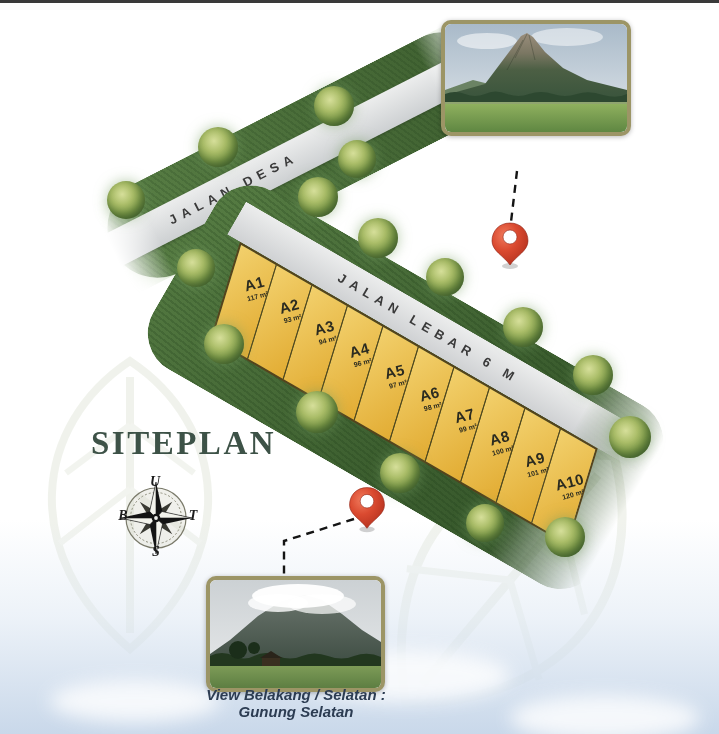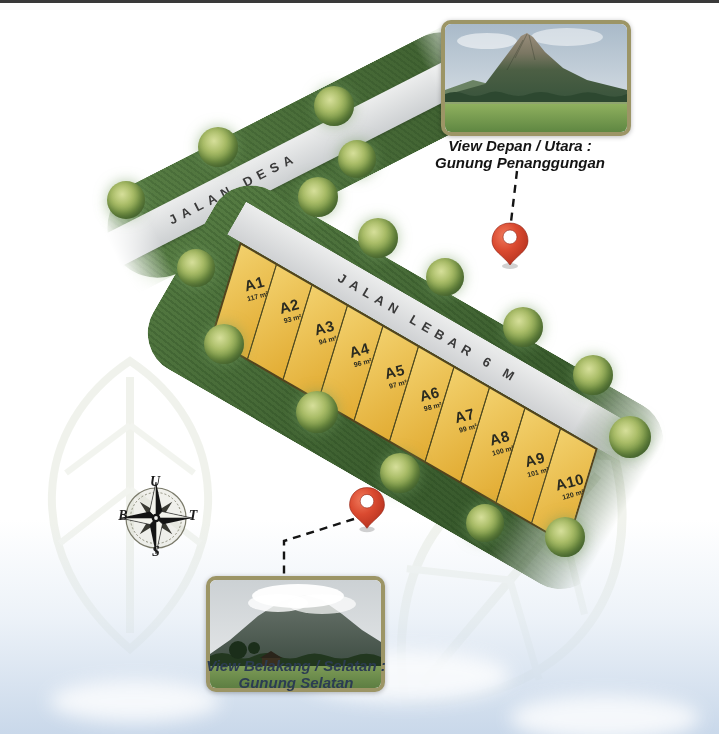--- a/index.html
+++ b/index.html
@@ -75,21 +75,21 @@
   .cl-n{left:44px;top:4px;} .cl-e{left:82px;top:38px;} .cl-s{left:45px;top:74px;} .cl-w{left:12px;top:38px;}
   
   .photo-frame{position:absolute;border:4px solid #9c9566;border-radius:10px;background:#fff;
     box-shadow:0 1px 5px rgba(0,0,0,.28);z-index:8;}
   .photo-frame svg{display:block;border-radius:6px;}
   #photo-north{left:441px;top:20px;}
   #photo-south{left:206px;top:576px;}
   .photo-caption{position:absolute;z-index:8;text-align:center;font-weight:700;font-style:italic;
     font-size:15px;line-height:17px;}
   #caption-north{left:395px;top:137px;width:250px;color:#141414;}
-  #caption-south{left:163px;top:657px;width:266px;color:#2c3c52;}
+  #caption-south{left:163px;top:686px;width:266px;color:#2c3c52;}
 </style>
 </head>
 <body>
 
 <div id="canvas">
 
   <div class="top-bar"></div>
 
   <svg class="watermark" style="left:-30px;top:340px;" width="320" height="330" viewBox="0 0 100 100">
     <path d="M50 5 C80 25 85 65 50 95 C15 65 20 25 50 5 Z M50 10 L50 90" fill="none" stroke="#e5e9de" stroke-width="2.5"></path>
@@ -212,20 +212,21 @@
         <path fill-rule="evenodd" stroke="#8e2315" stroke-width=".6" fill="url(#pinGrad)" d="M0,-20 C11,-20 18,-12 18,-2 C18,8 6,13 0,22 C-6,13 -18,8 -18,-2 C-18,-12 -11,-20 0,-20 Z
              M0,-13 A7,7 0 1 0 0,1 A7,7 0 1 0 0,-13 Z"></path>
       </g>
     </defs>
     <path d="M517,171 L511,222" fill="none" stroke="#141414" stroke-width="2.4" stroke-dasharray="8 6"></path>
     <path d="M354,519 L284,541 L284,575" fill="none" stroke="#141414" stroke-width="2.4" stroke-dasharray="8 6"></path>
     <use href="#pin" transform="translate(510,243)"></use>
     <use href="#pin" transform="translate(367,507) scale(0.97)"></use>
   </svg>
 
+  <div class="site-title">SITEPLAN</div>
 
   <div class="compass">
     <svg style="position:absolute;left:14px;top:9px;" width="78" height="78" viewBox="-39 -39 78 78">
       <circle r="30" fill="rgba(205,205,188,.30)" stroke="#7a7a6a" stroke-width="1.2"></circle>
       <circle r="25.5" fill="none" stroke="#8f8f7d" stroke-width="1" stroke-dasharray="2 2"></circle>
       <g fill="#3a3a33">
         <path d="M0,-23 L4.5,-4.5 L0,0 L-4.5,-4.5 Z" transform="rotate(45)"></path>
         <path d="M0,-23 L4.5,-4.5 L0,0 L-4.5,-4.5 Z" transform="rotate(135)"></path>
         <path d="M0,-23 L4.5,-4.5 L0,0 L-4.5,-4.5 Z" transform="rotate(225)"></path>
         <path d="M0,-23 L4.5,-4.5 L0,0 L-4.5,-4.5 Z" transform="rotate(315)"></path>
@@ -279,24 +280,20 @@
       <ellipse cx="42" cy="17" rx="30" ry="8" fill="#ffffff" opacity=".55"></ellipse>
       <ellipse cx="122" cy="13" rx="36" ry="9" fill="#ffffff" opacity=".5"></ellipse>
       <polygon points="0,66 28,56 52,62 70,64 70,72 0,72" fill="#617a57" opacity=".9"></polygon>
       <polygon points="4,70 40,60 64,28 76,12 82,9 88,13 100,28 118,44 142,56 182,66 182,76 4,76" fill="url(#mtn1)"></polygon>
       <path d="M82,10 L70,34 M84,11 L90,36 M78,16 L62,46" stroke="rgba(45,55,40,.35)" stroke-width="1" fill="none"></path>
       <path d="M0,70 q10,-4 20,0 q10,4 20,0 q10,-5 22,0 q12,4 22,0 q12,-4 24,0 q12,4 24,0 q12,-4 26,1 q14,4 24,-1 l0,14 l-182,0 Z" fill="#2d4830"></path>
       <rect x="0" y="78" width="182" height="4" fill="#b9cc8a" opacity=".7"></rect>
       <rect x="0" y="80" width="182" height="28" fill="url(#field1)"></rect>
     </svg>
   </div>
-  <div class="photo-caption" id="caption-north">
-    <div>View Depan / Utara :</div>
-    <div>Gunung Penanggungan</div>
-  </div>
 
   <div class="photo-frame" id="photo-south">
     <svg width="171" height="108" viewBox="0 0 171 108">
       <defs>
         <linearGradient id="sky2" x1="0" y1="0" x2="0" y2="1">
           <stop offset="0%" stop-color="#ccd1d4"></stop>
             <stop offset="100%" stop-color="#e9ebec"></stop>
         </linearGradient>
         <linearGradient id="mtn2" x1="0" y1="0" x2="0" y2="1">
           <stop offset="0%" stop-color="#6a746c"></stop>

